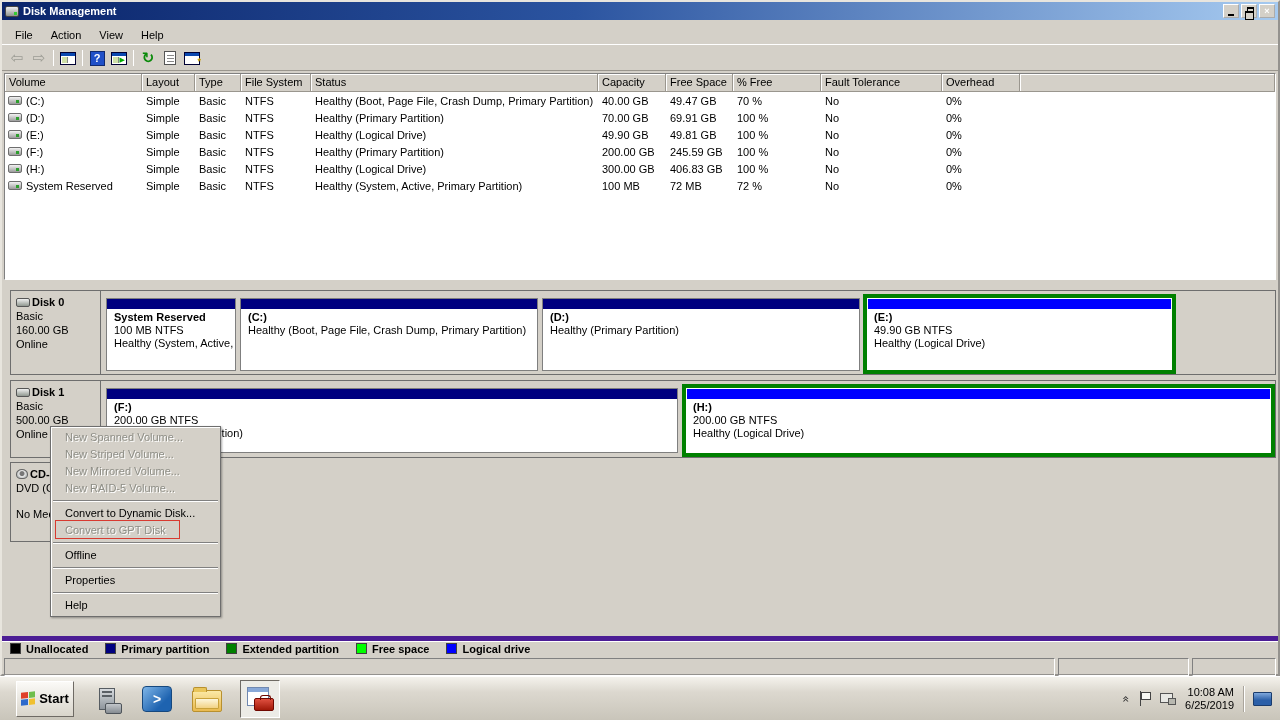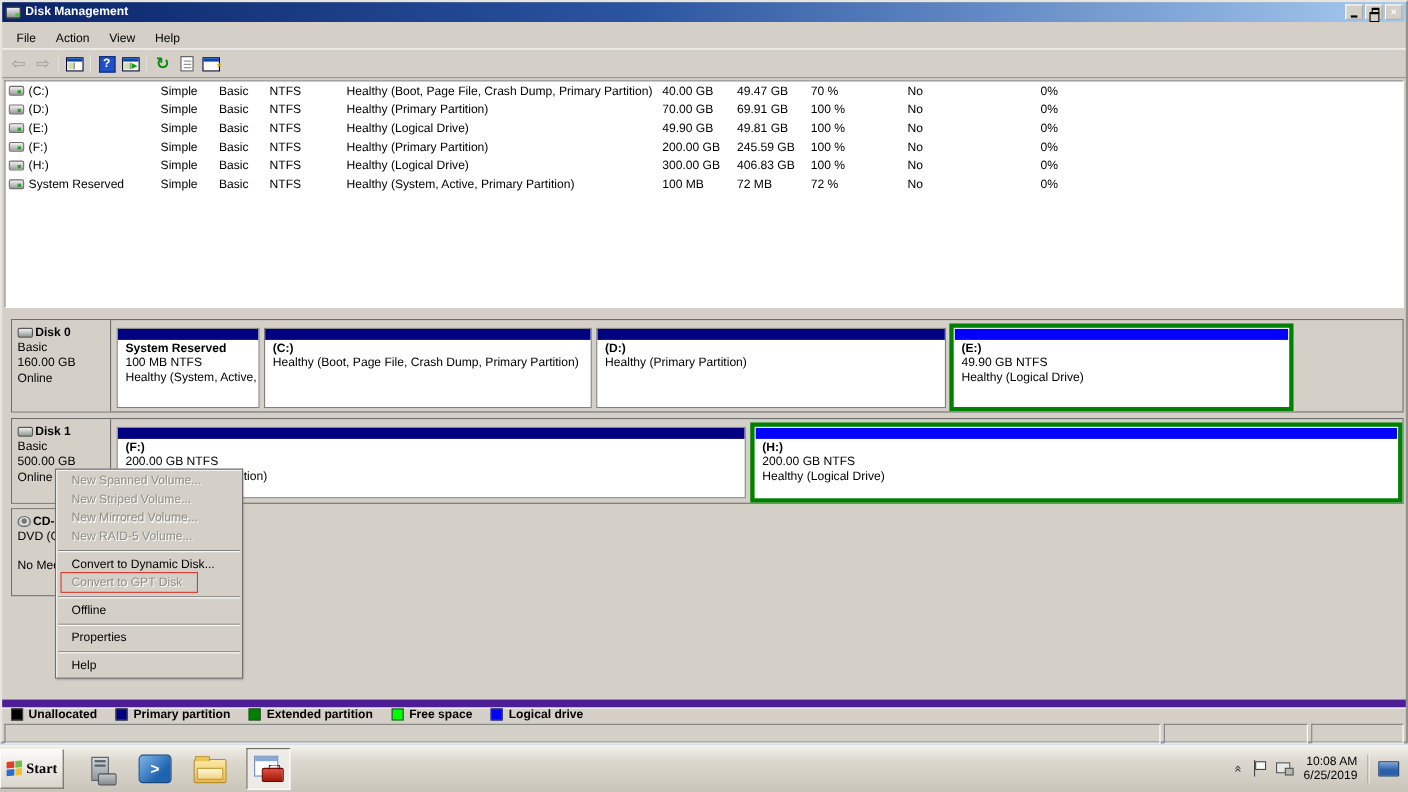--- a/index.html
+++ b/index.html
@@ -82,21 +82,21 @@
   .strip { height:10px; }
   .part.ext .strip { margin:1px 1px 0 1px; }
   .pbody { padding:2px 2px 0 7px; line-height:13px; white-space:nowrap; }
   .pname { font-weight:bold; }
   .p-d0-0{left:95px;width:130px} .p-d0-1{left:229px;width:298px}
   .p-d0-2{left:531px;width:318px} .p-d0-3{left:852px;width:313px}
   .p-d1-0{left:95px;width:572px} .p-d1-1{left:671px;width:593px}
 
   
   .legend { position:absolute; left:0; top:634px; right:0; height:20px; display:flex;
-    align-items:center; gap:17px; padding-left:8px; border-top:7px solid #4c1d95;
+    align-items:center; gap:17px; padding-left:8px; border-top:5px solid #4c1d95;
     box-shadow:inset 0 1px 0 #fff; }
   .leg-item { display:flex; align-items:center; gap:5px; font-weight:bold; }
   .leg-sq { width:11px; height:11px; border:1px solid #404040; }
 
   
   .statusbar { position:absolute; left:2px; top:656px; right:2px; height:18px; display:flex; gap:3px; }
   .status-cell { border:1px solid; border-color:#808080 #FFF #FFF #808080; }
   .sc-main { flex:1; } .sc-mid { width:131px; } .sc-right { width:84px; }
 
   
@@ -106,23 +106,23 @@
   .mi { height:17px; line-height:17px; padding-left:14px; white-space:nowrap; }
   .mi.dis { color:#8E8E86; text-shadow:1px 1px 0 #fff; }
   .msep { height:0; border-top:1px solid #808080; border-bottom:1px solid #fff; margin:3px 2px; }
   .red-box { position:absolute; left:4px; top:93px; width:125px; height:19px;
     border:1px solid #D83A30; z-index:60; pointer-events:none; }
 
   
   .taskbar { position:absolute; left:0; bottom:0; width:1280px; height:44px;
     background:linear-gradient(#F4F2EC,#DCD8CF 35%,#C9C5BA); border-top:1px solid #fff;
     display:flex; align-items:center; }
-  .start-btn { margin-left:0; width:58px; height:36px; display:flex; align-items:center;
+  .start-btn { margin-left:16px; width:58px; height:36px; display:flex; align-items:center;
     justify-content:center; gap:4px; font-weight:bold; font-size:13px;
-    background:linear-gradient(#FBFAF7,#D9D5CB); border:1px solid; border-color:#FFF #6E6A64 #6E6A64 #FFF;font-family:Liberation Serif, serif; }
+    background:linear-gradient(#FBFAF7,#D9D5CB); border:1px solid; border-color:#FFF #6E6A64 #6E6A64 #FFF; }
   .flag { width:14px; height:13px; display:grid; grid-template-columns:1fr 1fr; grid-template-rows:1fr 1fr;
     gap:1px; transform:skewY(-6deg); }
   .flag i:nth-child(1){background:#E0402A}.flag i:nth-child(2){background:#6EBE4C}
   .flag i:nth-child(3){background:#2E6ACC}.flag i:nth-child(4){background:#F0C030}
   .tb-app { width:34px; height:34px; margin-left:16px; display:flex; align-items:center; justify-content:center; position:relative; }
   .srv-ico { width:16px; height:22px; background:linear-gradient(#D6DADE,#8E959C); border:1px solid #565C62; position:relative; }
   .srv-ico::before { content:""; position:absolute; left:2px; top:2px; right:2px; height:2px; background:#5A6066; box-shadow:0 4px 0 #5A6066; }
   .srv-box { position:absolute; right:2px; bottom:2px; width:17px; height:11px;
     background:linear-gradient(#C2C6CA,#868C92); border:1px solid #4E545A; border-radius:2px; }
   .ps-ico { width:30px; height:26px; border-radius:4px; border:1px solid #16487E; color:#fff;
@@ -211,20 +211,33 @@
         <div class="sheet-ico"></div>
       </div>
     <div class="tbtn">
         <div class="mini-win">
           <span class="star-ovl">*</span>
         </div>
       </div>
   </div>
 
   <div class="listpane">
+    <div class="hdr">
+      <div class="hcell c0">Volume</div>
+      <div class="hcell c1">Layout</div>
+      <div class="hcell c2">Type</div>
+      <div class="hcell c3">File System</div>
+      <div class="hcell c4">Status</div>
+      <div class="hcell c5">Capacity</div>
+      <div class="hcell c6">Free Space</div>
+      <div class="hcell c7">% Free</div>
+      <div class="hcell c8">Fault Tolerance</div>
+      <div class="hcell c9">Overhead</div>
+      <div class="hcell c10"></div>
+    </div>
 
     <div class="vrow">
       <div class="cell c0 volcell">
           <span class="vol-ico"></span>
           <span>(C:)</span>
         </div>
       <div class="cell c1">Simple</div>
       <div class="cell c2">Basic</div>
       <div class="cell c3">NTFS</div>
       <div class="cell c4">Healthy (Boot, Page File, Crash Dump, Primary Partition)</div>

